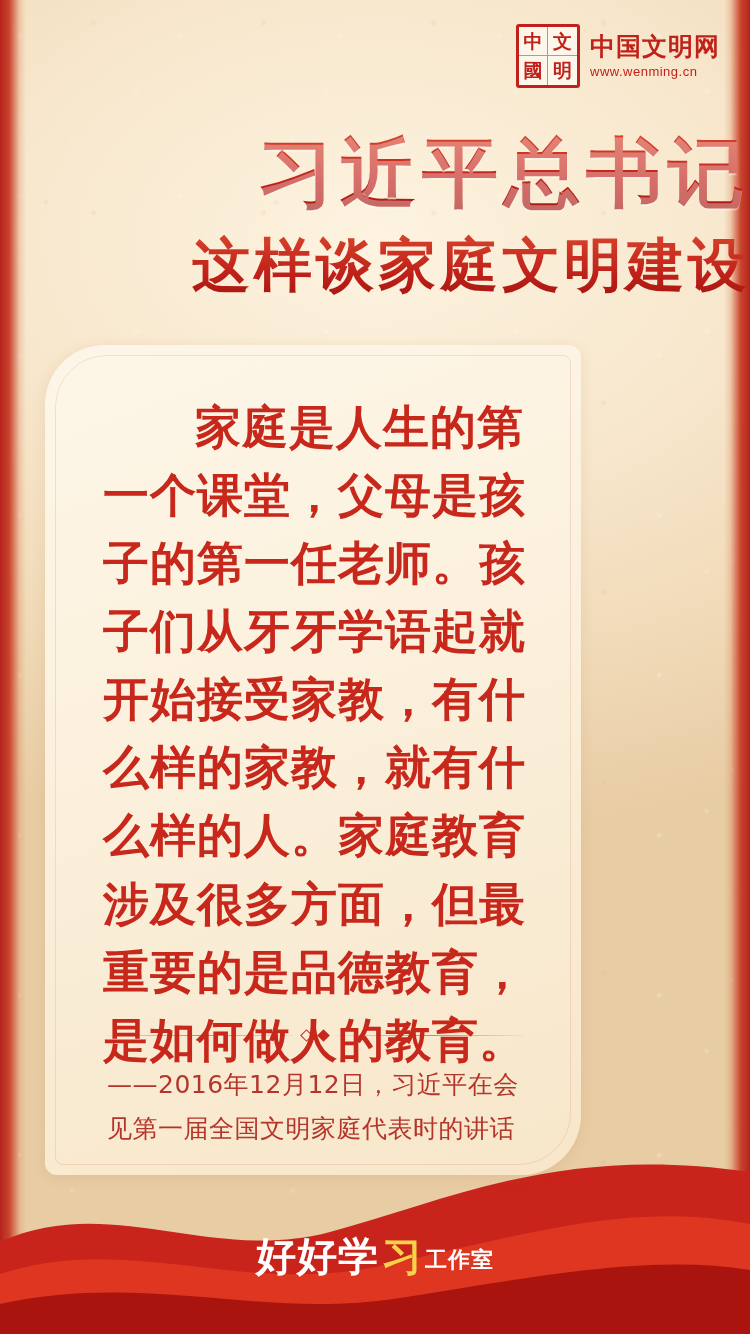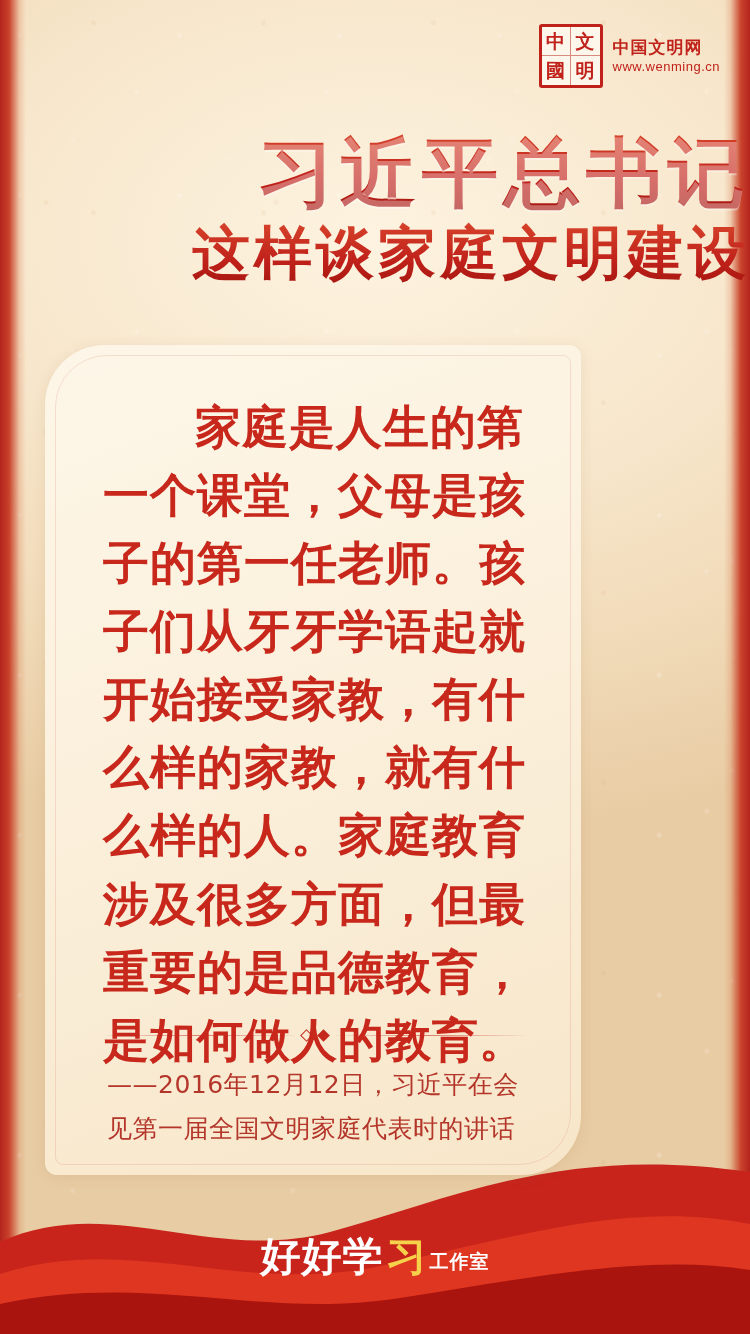--- a/index.html
+++ b/index.html
@@ -79,21 +79,21 @@
     font-size: 19px;
     font-weight: 700;
     line-height: 1;
   }
   .seal span:nth-child(1) { border-right: 1px solid #d98a7f; border-bottom: 1px solid #d98a7f; }
   .seal span:nth-child(2) { border-bottom: 1px solid #d98a7f; }
   .seal span:nth-child(3) { border-right: 1px solid #d98a7f; }
   .logo-text { display: flex; flex-direction: column; justify-content: center; }
   .logo-name {
     color: #c0221b;
-    font-size: 17px;
+    font-size: 25px;
     font-weight: 700;
     letter-spacing: 1px;
     line-height: 1.1;
     font-family: "DejaVu Sans", sans-serif;
   }
   .logo-url {
     color: #c0221b;
     font-size: 13px;
     letter-spacing: 0.5px;
     margin-top: 3px;
@@ -121,21 +121,21 @@
     background-clip: text;
     -webkit-text-fill-color: transparent;
     text-shadow: 0 2px 0 rgba(255,255,255,0.35);
   }
   .headline .line2 {
     font-family: "DejaVu Sans", sans-serif;
     font-size: 58px;
     font-weight: 700;
     letter-spacing: 4px;
     line-height: 1.2;
-    margin-top: 4px;
+    margin-top: 16px;
     color: #c4271c;
     background: linear-gradient(180deg, #d8452c 0%, #c0211a 60%, #a3160f 100%);
     -webkit-background-clip: text;
     background-clip: text;
     -webkit-text-fill-color: transparent;
   }
 
   
   .card {
     position: absolute;
@@ -241,21 +241,21 @@
   .footer .brand-accent {
     font-family: "DejaVu Serif", serif;
     font-weight: 700;
     font-size: 40px;
     color: #f6d24a;
     line-height: 1;
   }
   .footer .studio {
     font-family: "DejaVu Sans", sans-serif;
     font-weight: 700;
-    font-size: 19px;
+    font-size: 22px;
     color: #ffffff;
     letter-spacing: 1px;
     line-height: 1.2;
     padding-bottom: 3px;
   }
 </style>
 </head>
 <body>
 
 <div class="poster">

